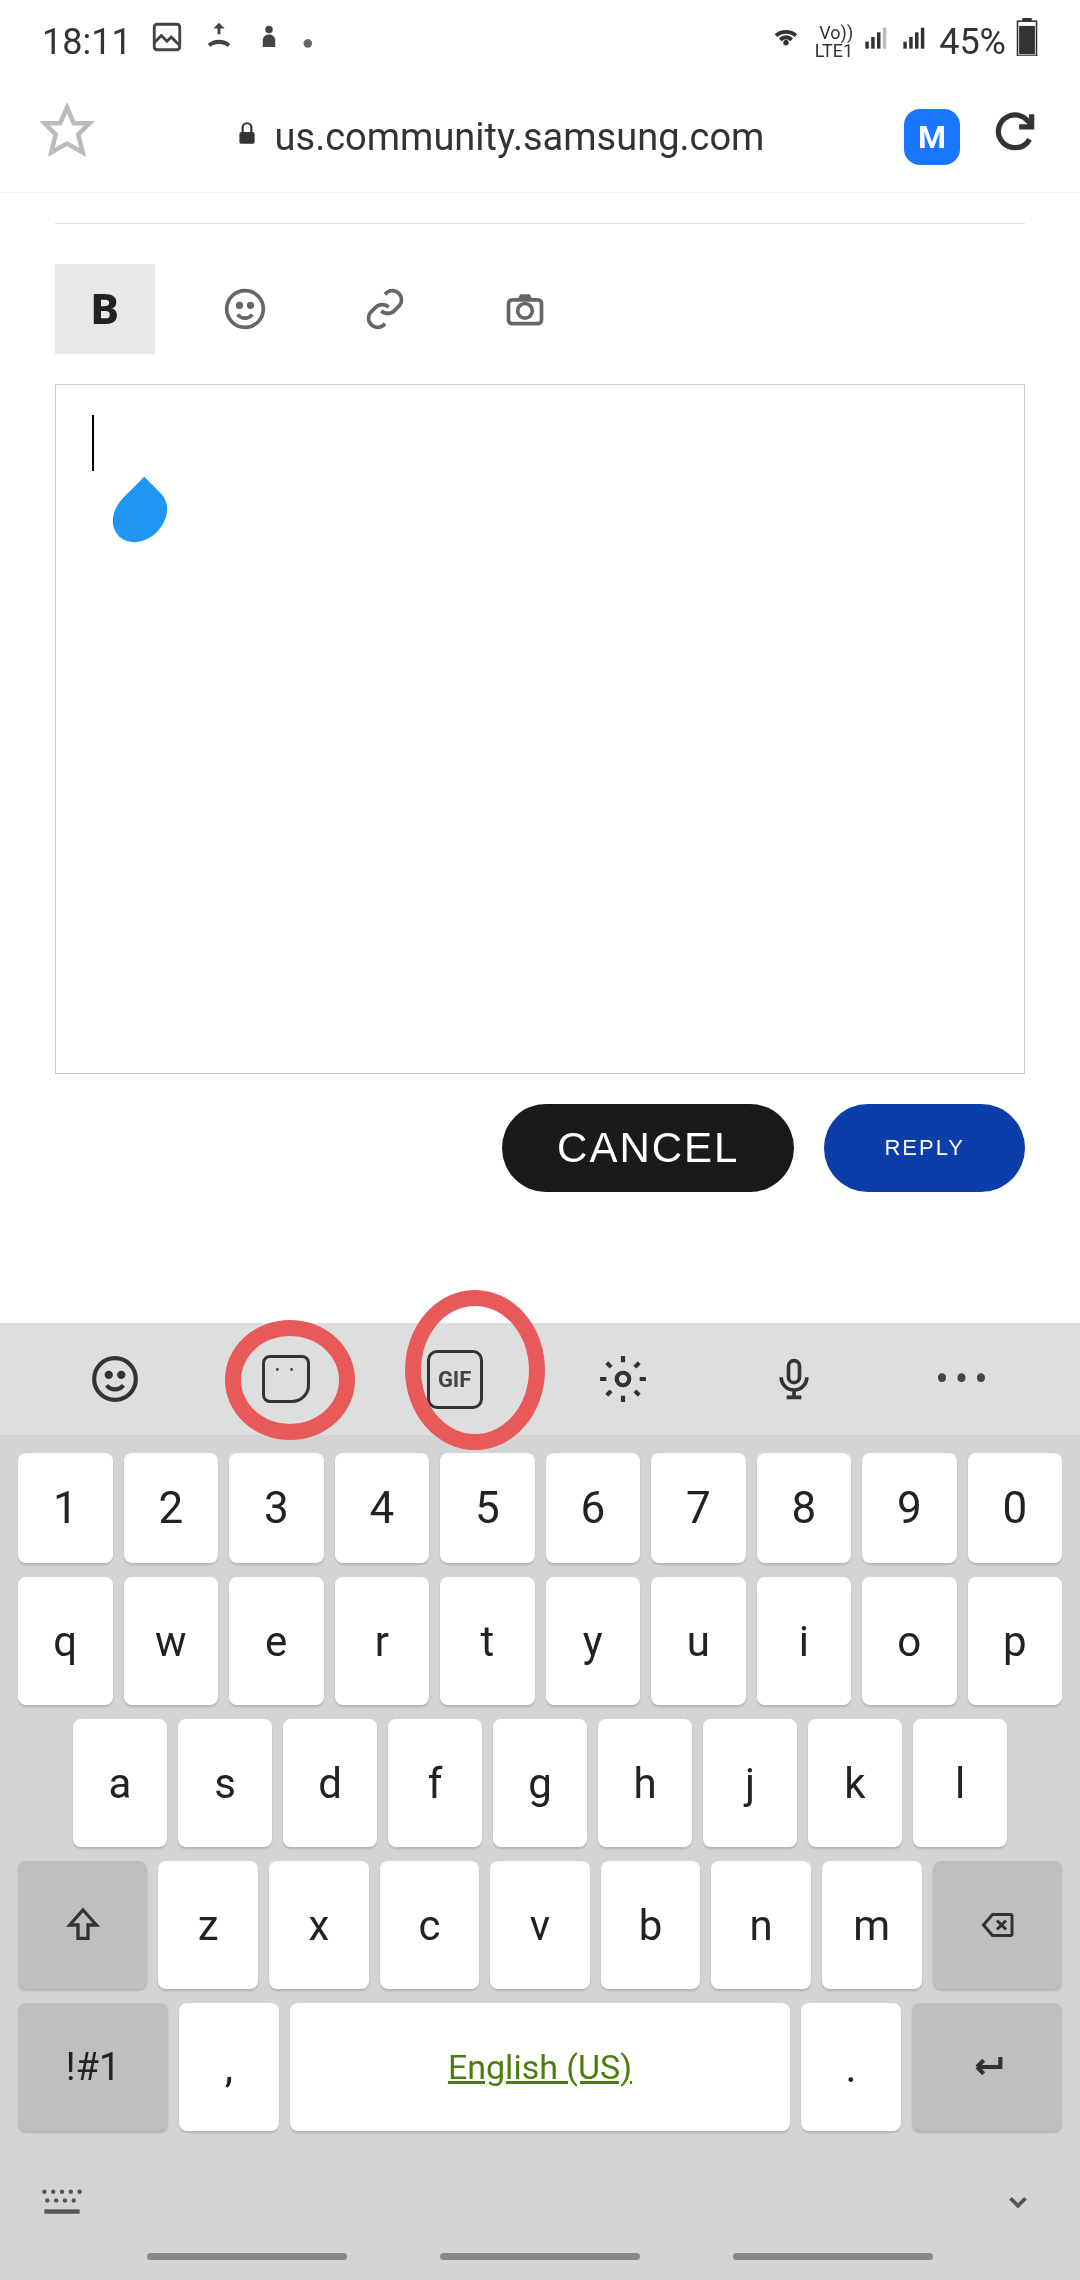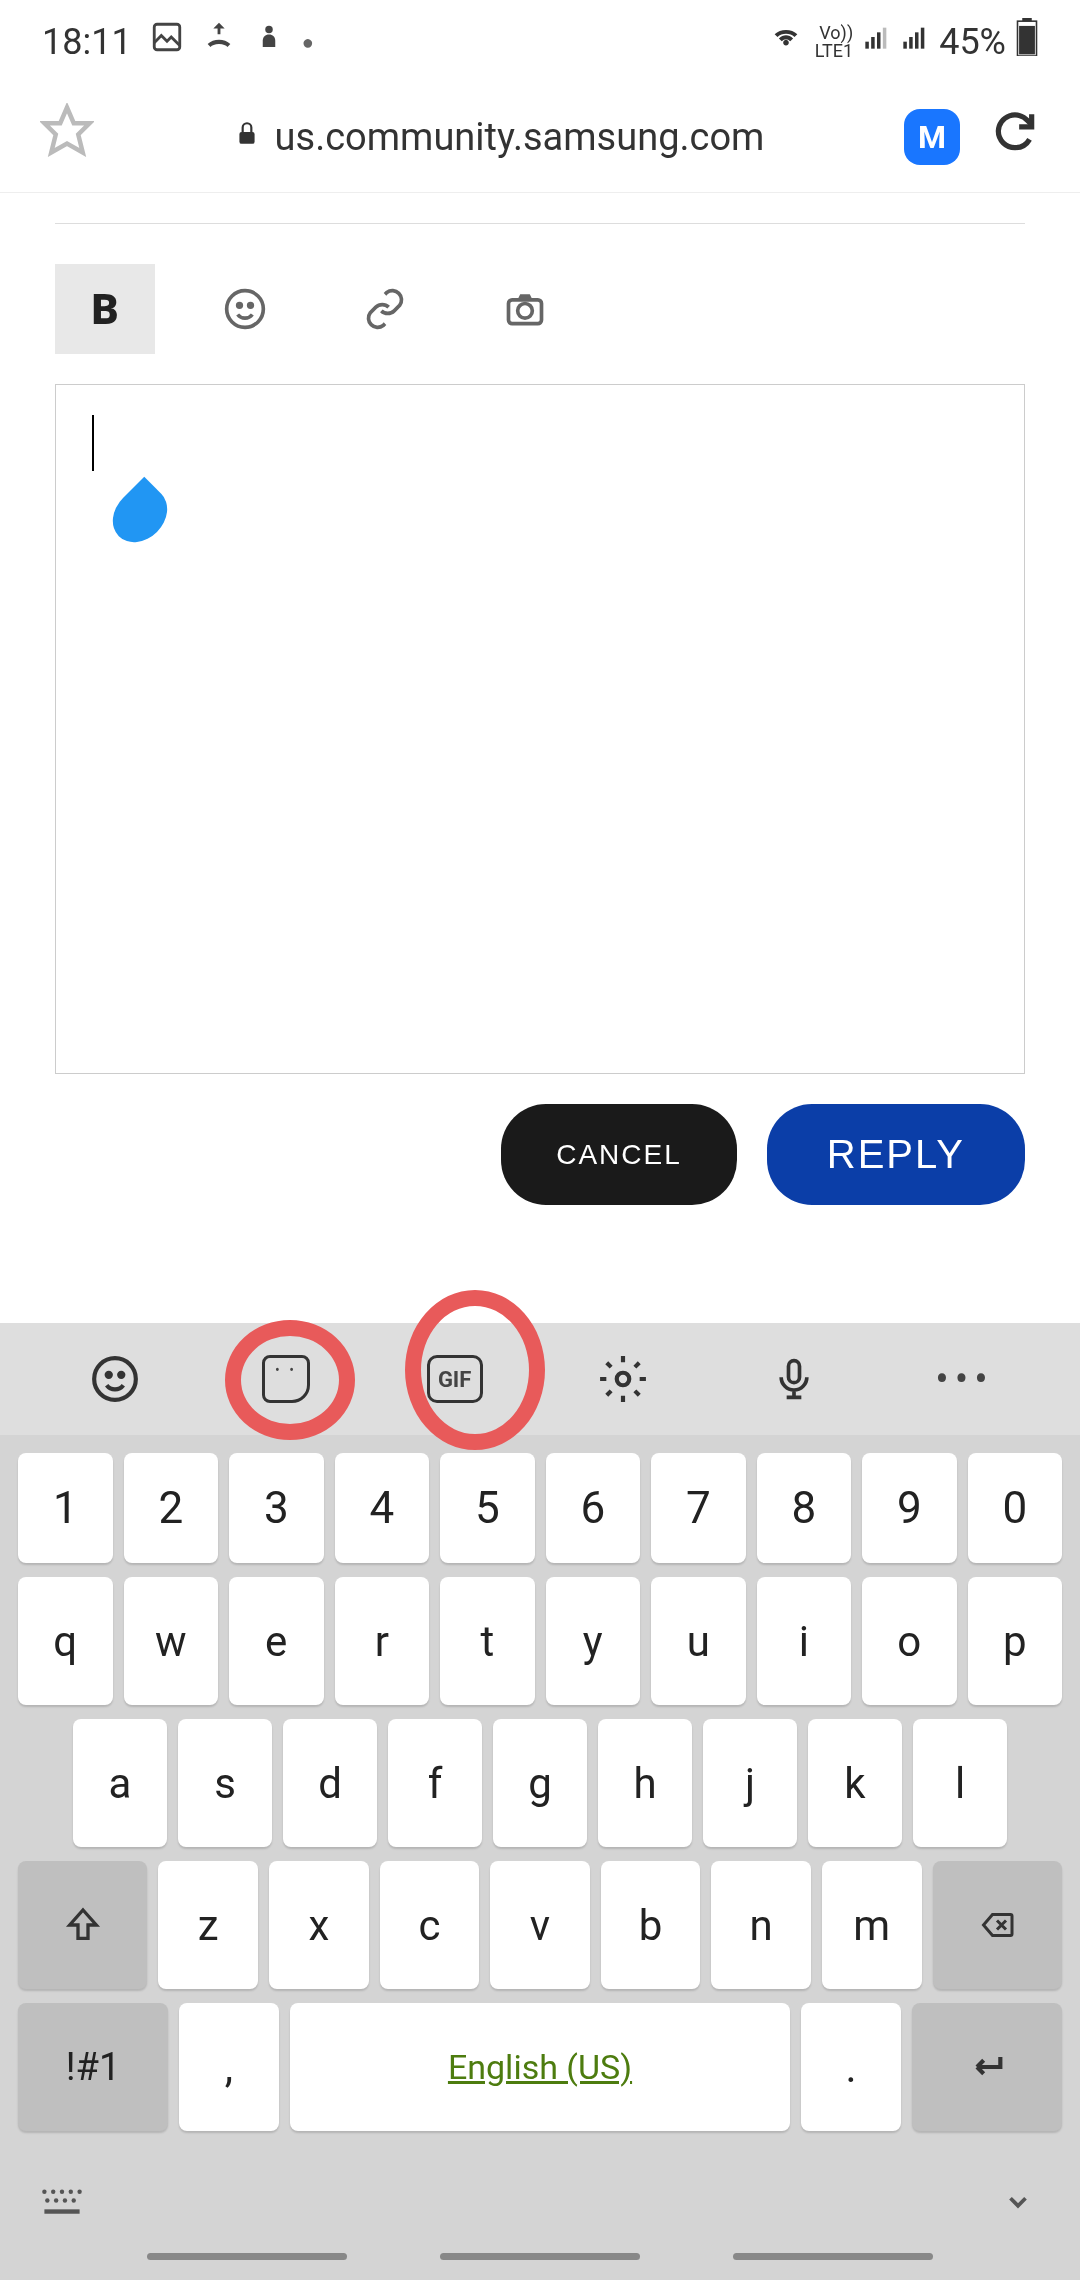--- a/index.html
+++ b/index.html
@@ -109,30 +109,30 @@
     gap: 30px;
     padding-right: 0;
     margin-top: 30px;
   }
   .btn-cancel {
     background: #1a1a1a;
     color: white;
     border: none;
     border-radius: 45px;
     padding: 20px 55px;
-    font-size: 28px;
+    font-size: 42px;
     letter-spacing: 2px;
   }
   .btn-reply {
     background: #0b3ea8;
     color: white;
     border: none;
     border-radius: 45px;
     padding: 28px 60px;
-    font-size: 40px;
+    font-size: 22px;
     letter-spacing: 2px;
   }
   
   .red-circle {
     position: absolute;
     border: 16px solid #e85a5a;
     border-radius: 50%;
     pointer-events: none;
     z-index: 100;
   }
@@ -156,21 +156,21 @@
     width: 60px; height: 60px;
     display: flex; align-items: center; justify-content: center;
     font-size: 46px;
     color: #444;
   }
   .kb-gif {
     border: 3px solid #333;
     border-radius: 10px;
     font-size: 22px;
     font-weight: bold;
-    width: 56px; height: 48px;
+    width: 56px; height: 59px;
   }
   .kb-sticker {
     border: 3px solid #333;
     border-radius: 8px 8px 18px 8px;
     width: 48px; height: 48px;
     position: relative;
   }
   .kb-sticker::after {
     content: "•  •";
     position: absolute;

